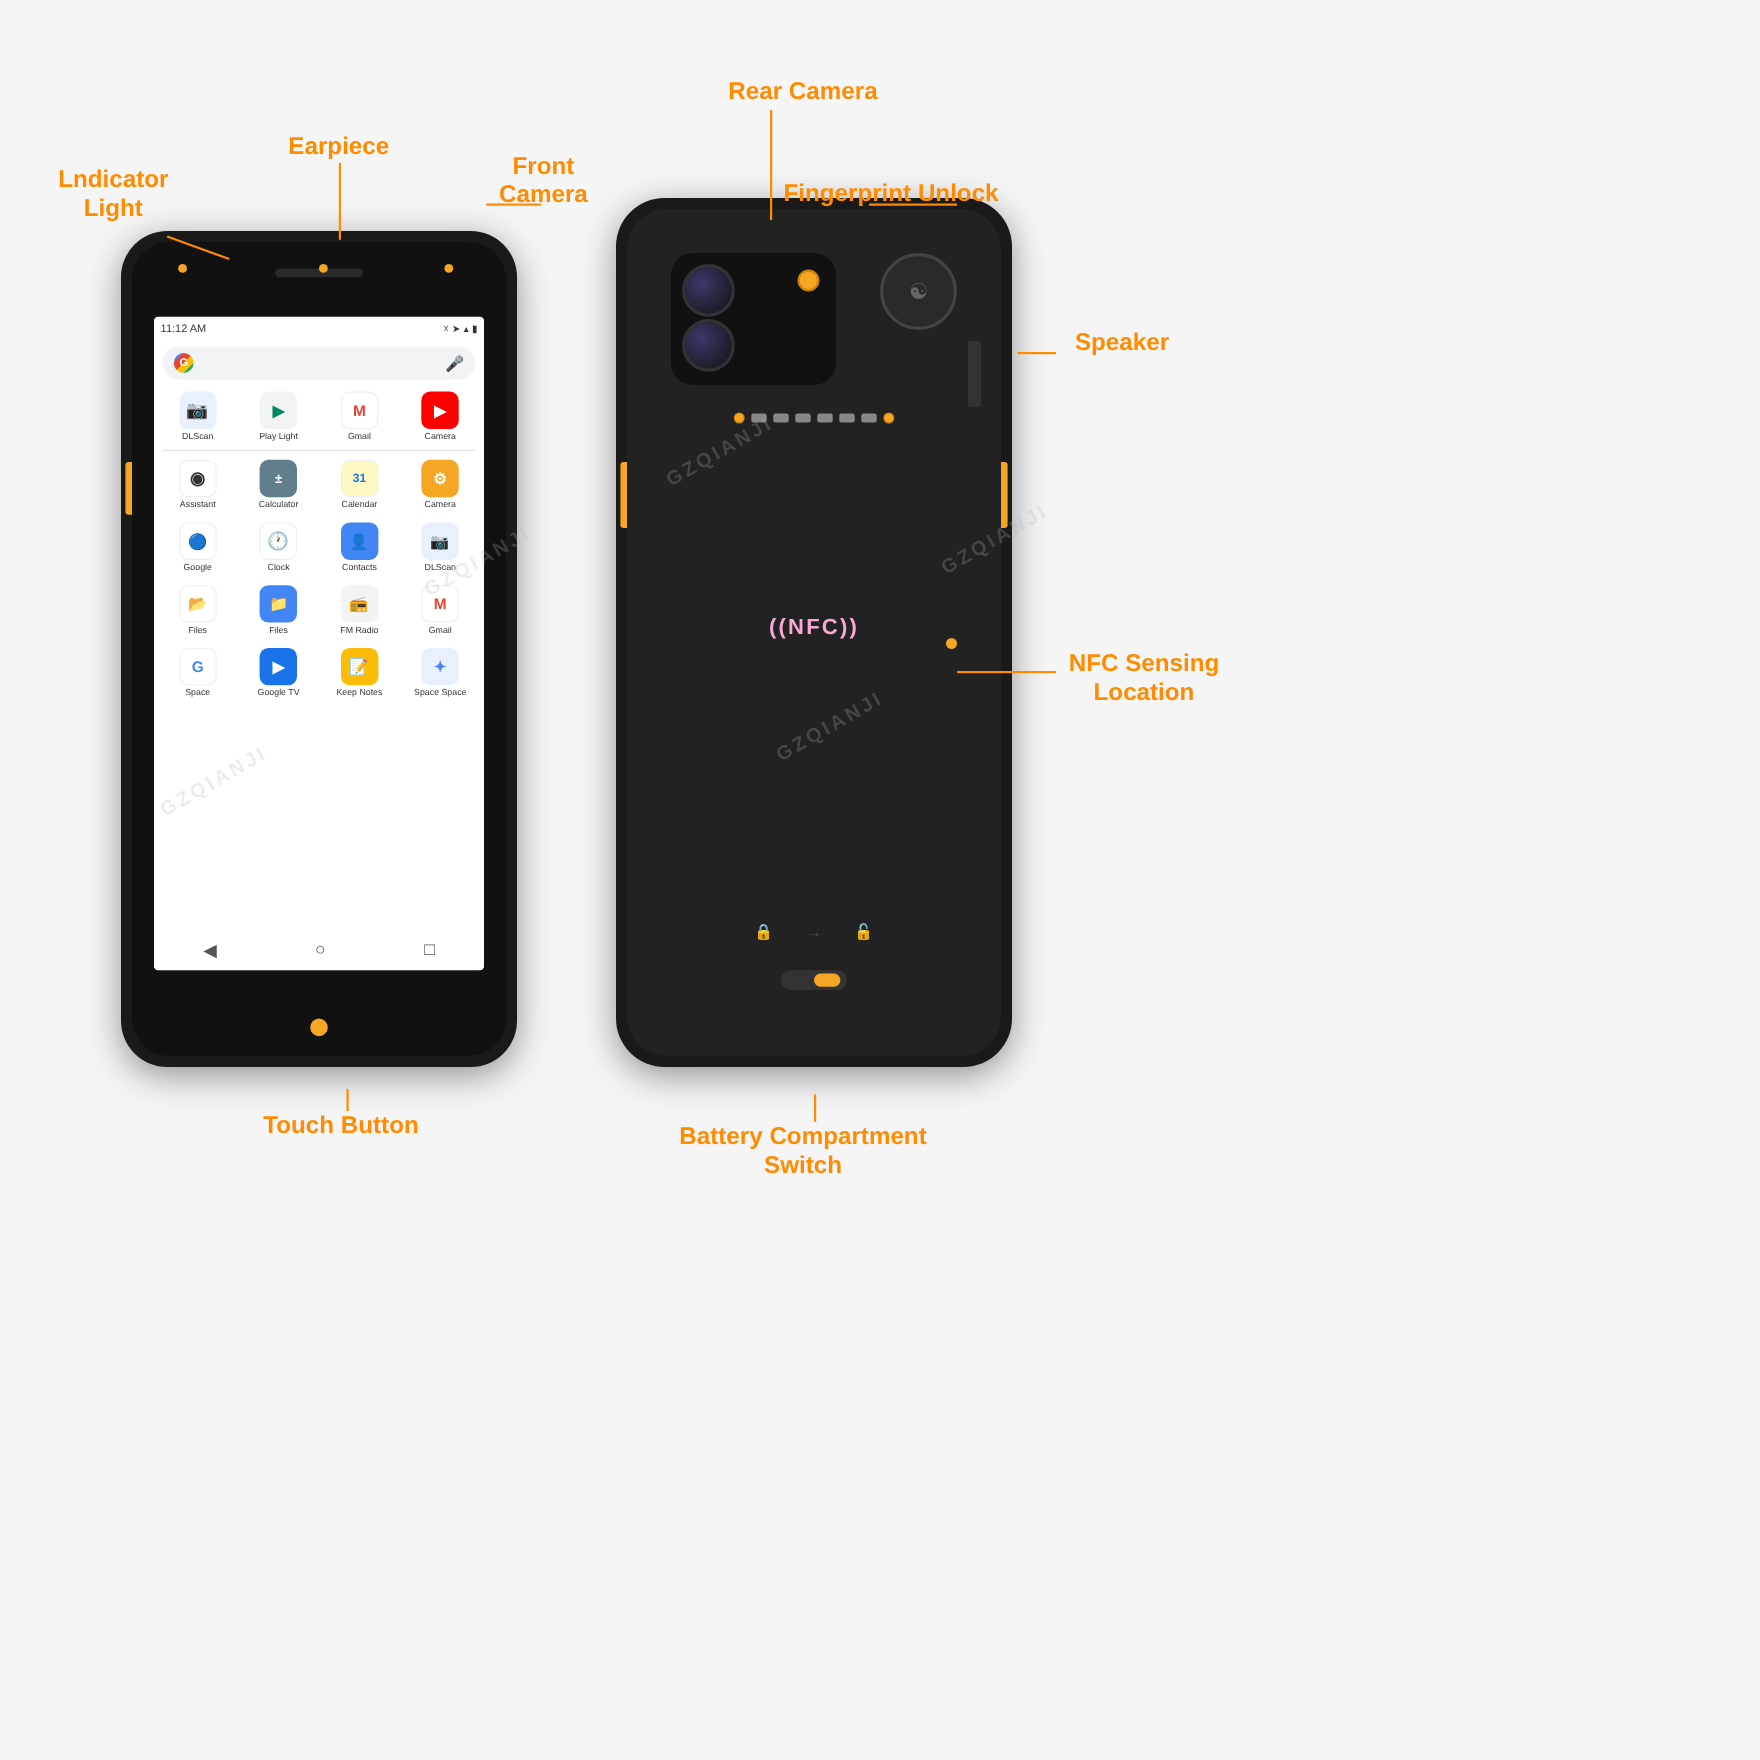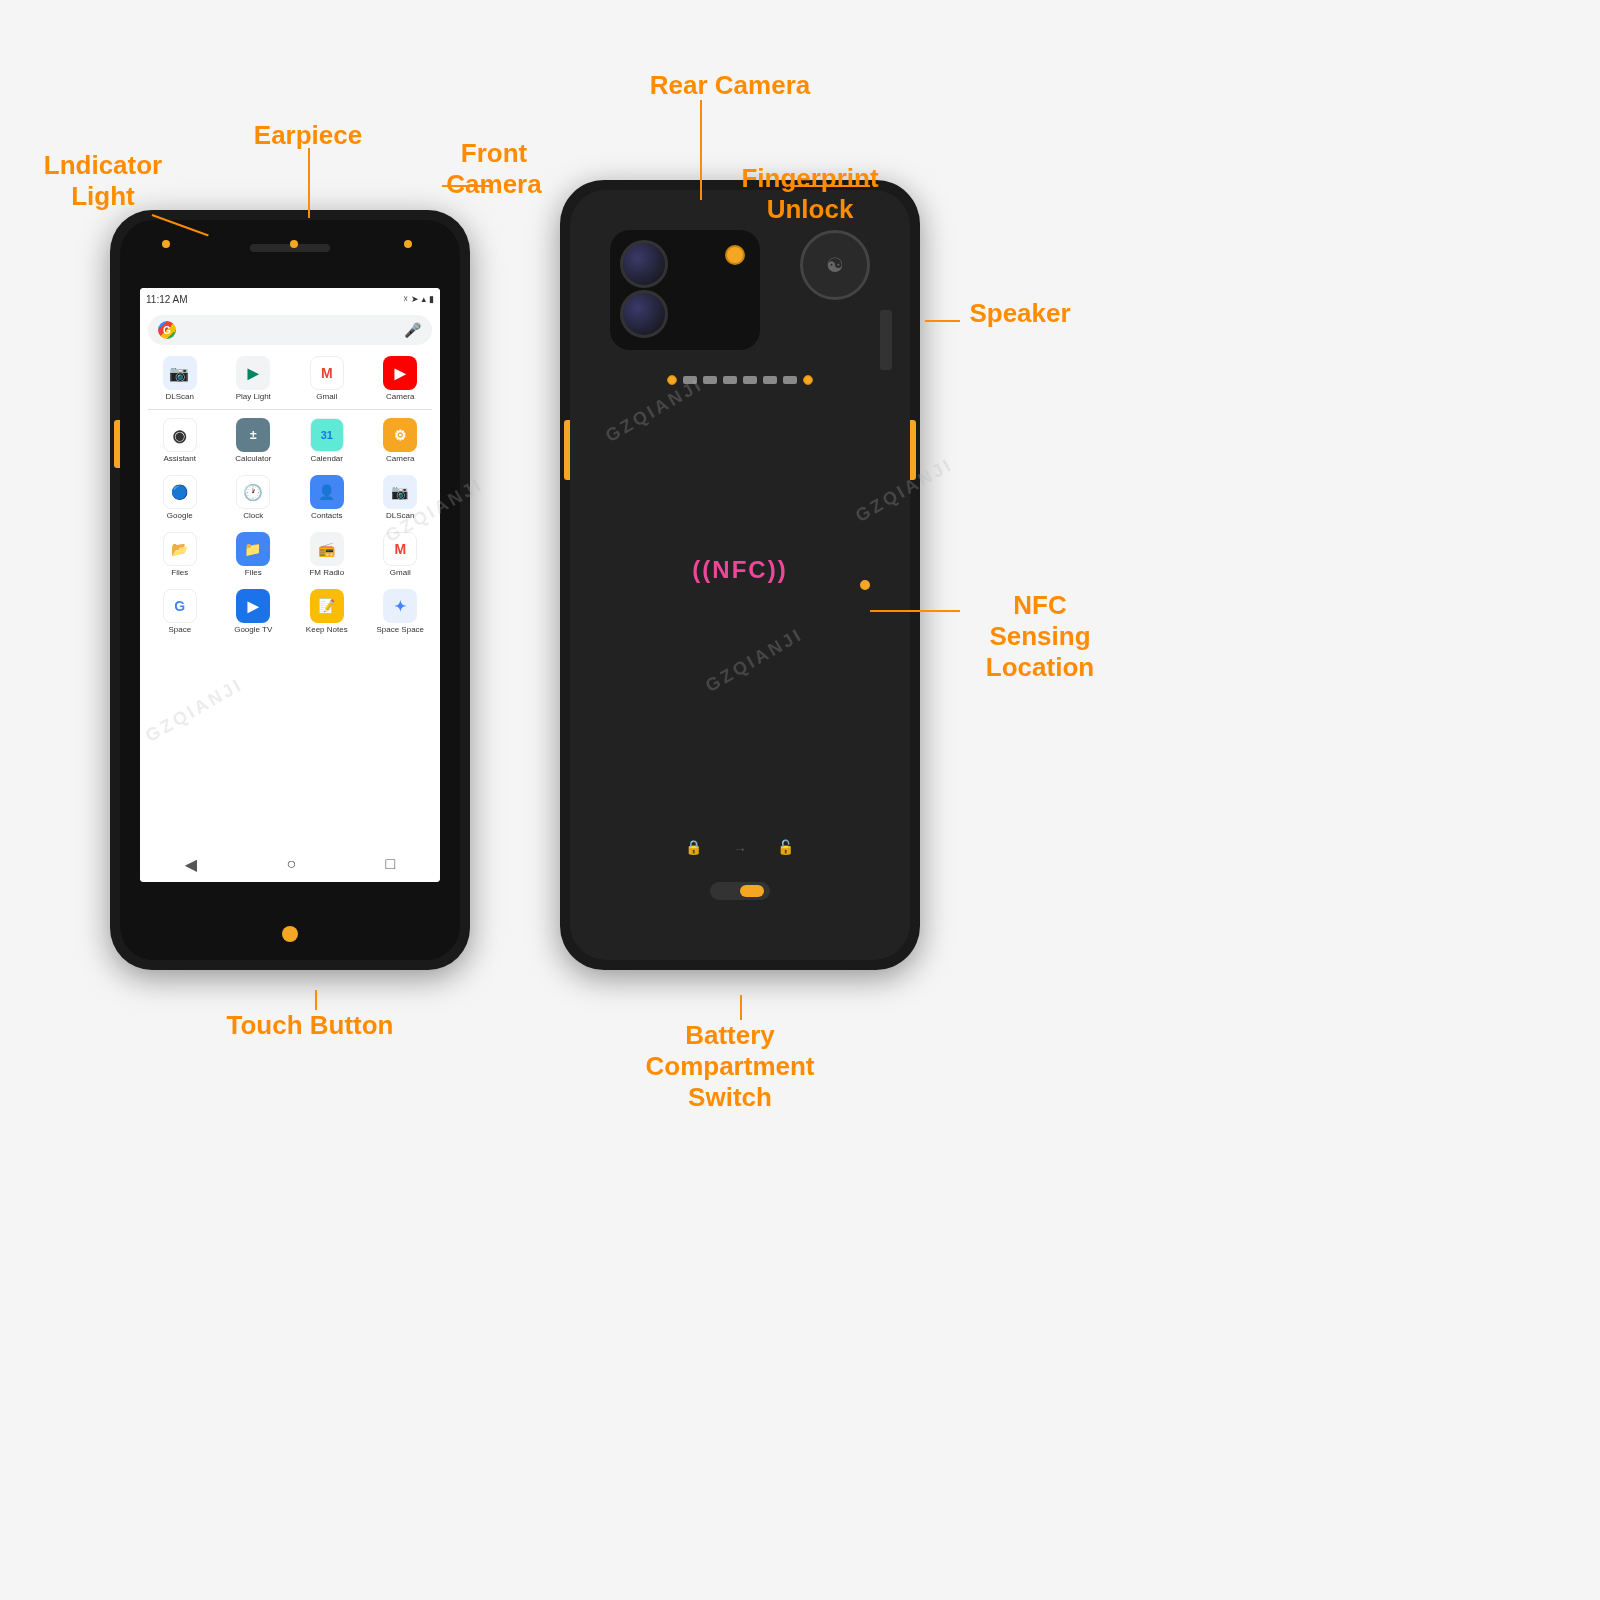--- a/index.html
+++ b/index.html
@@ -10,21 +10,21 @@
       font-family: Arial, sans-serif;
       position: relative;
       overflow: hidden;
     }
 
     
     .label {
       position: absolute;
       color: #ff8c00;
       font-weight: bold;
-      font-size: 26px;
+      font-size: 22px;
       text-align: center;
       line-height: 1.2;
     }
 
     
     .phone-front {
       position: absolute;
       left: 110px;
       top: 210px;
       width: 360px;
@@ -332,21 +332,21 @@
           </div>
           <span>Assistant</span>
         </div>
         <div class="app-item">
           <div class="app-icon" style="background:#607d8b;">
             <span style="font-size:12px; color:#fff; font-weight:bold;">±</span>
           </div>
           <span>Calculator</span>
         </div>
         <div class="app-item">
-          <div class="app-icon" style="background:#5eead4; border:1px solid #eee;">
+          <div class="app-icon" style="background:#fef9c3; border:1px solid #eee;">
             <span style="font-size:11px; color:#1a73e8; font-weight:bold;">31</span>
           </div>
           <span>Calendar</span>
         </div>
         <div class="app-item">
           <div class="app-icon" style="background:#f5a623;">
             <span style="font-size:14px; color:#fff;">⚙</span>
           </div>
           <span>Camera</span>
         </div>
@@ -467,21 +467,21 @@
       <div class="pin-flat"></div>
       <div class="pin-flat"></div>
       <div class="pin-flat"></div>
       <div class="pin-flat"></div>
       <div class="pin-flat"></div>
       <div class="pin-flat"></div>
       <div class="pin"></div>
     </div>
 
     <div class="nfc-area">
-      <span style="font-size:24px;color:#ec4899;font-weight:bold;letter-spacing:2px;">((NFC))</span>
+      <span style="font-size:20px;color:#f9a8d4;font-weight:bold;letter-spacing:2px;">((NFC))</span>
     </div>
 
     <div style="position:absolute;top:390px;right:40px;width:10px;height:10px;border-radius:50%;background:#f5a623;"></div>
 
     <div style="position:absolute;bottom:105px;left:50%;transform:translateX(-50%);display:flex;gap:30px;align-items:center;">
       <span style="color:#555;font-size:14px;">🔒</span>
       <span style="color:#555;font-size:14px;">→</span>
       <span style="color:#555;font-size:14px;">🔓</span>
     </div>
 

